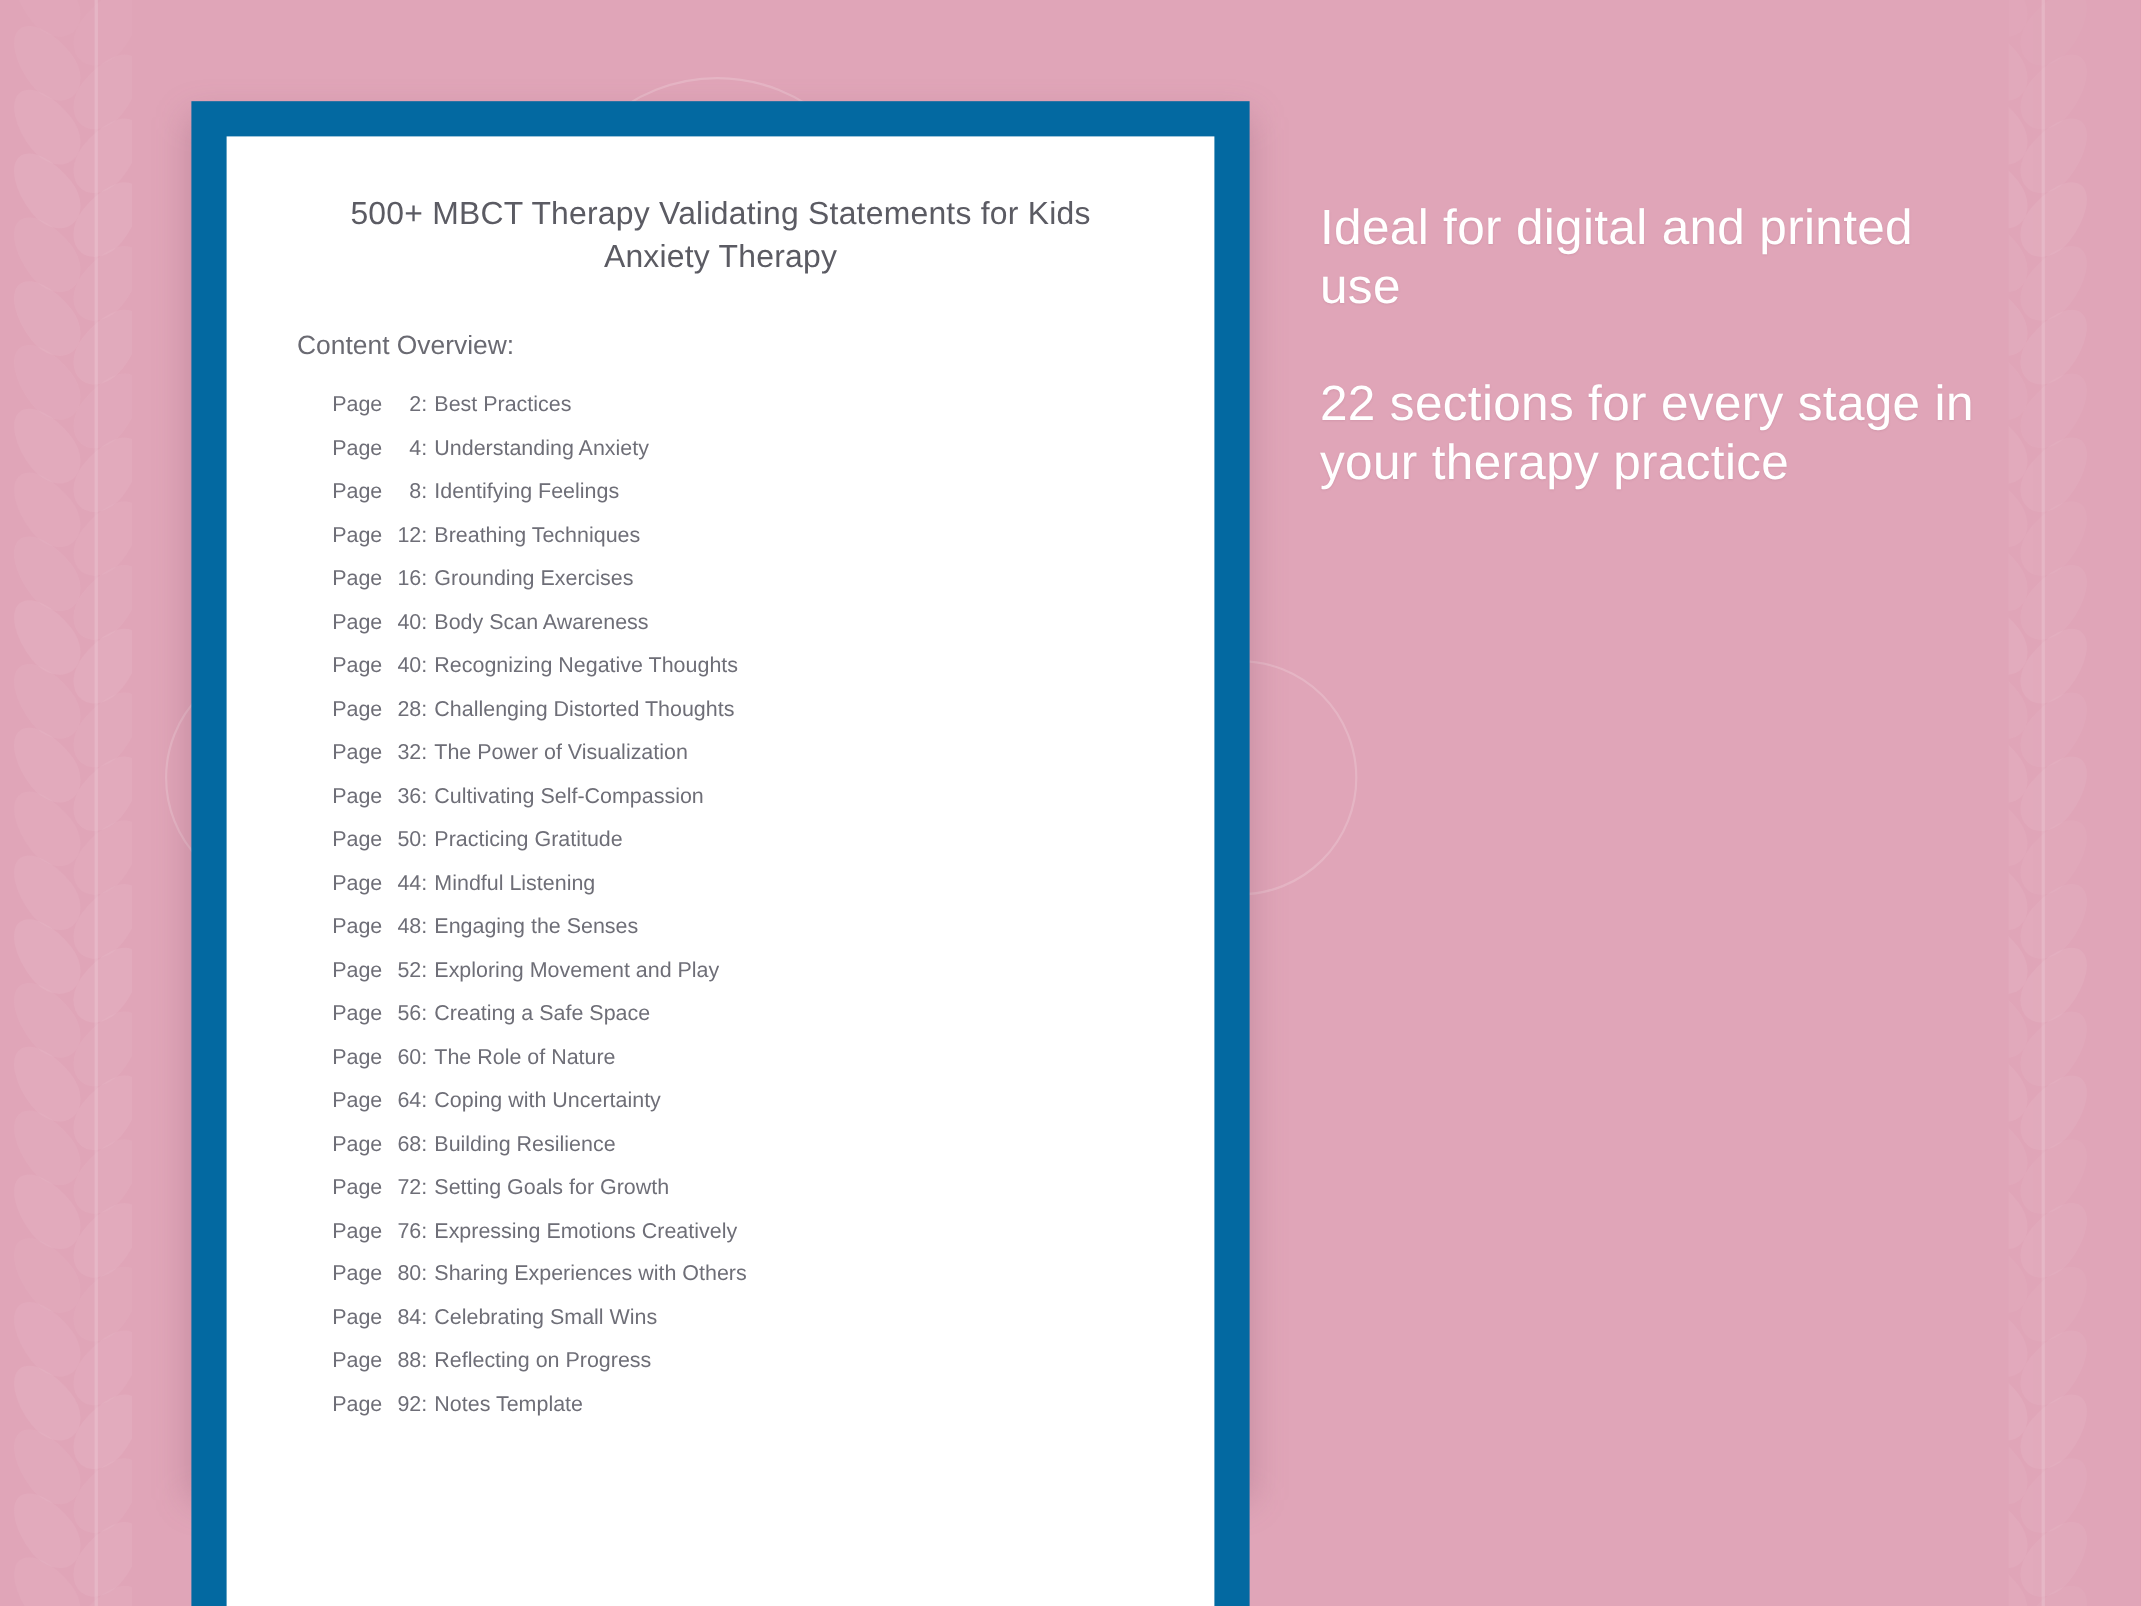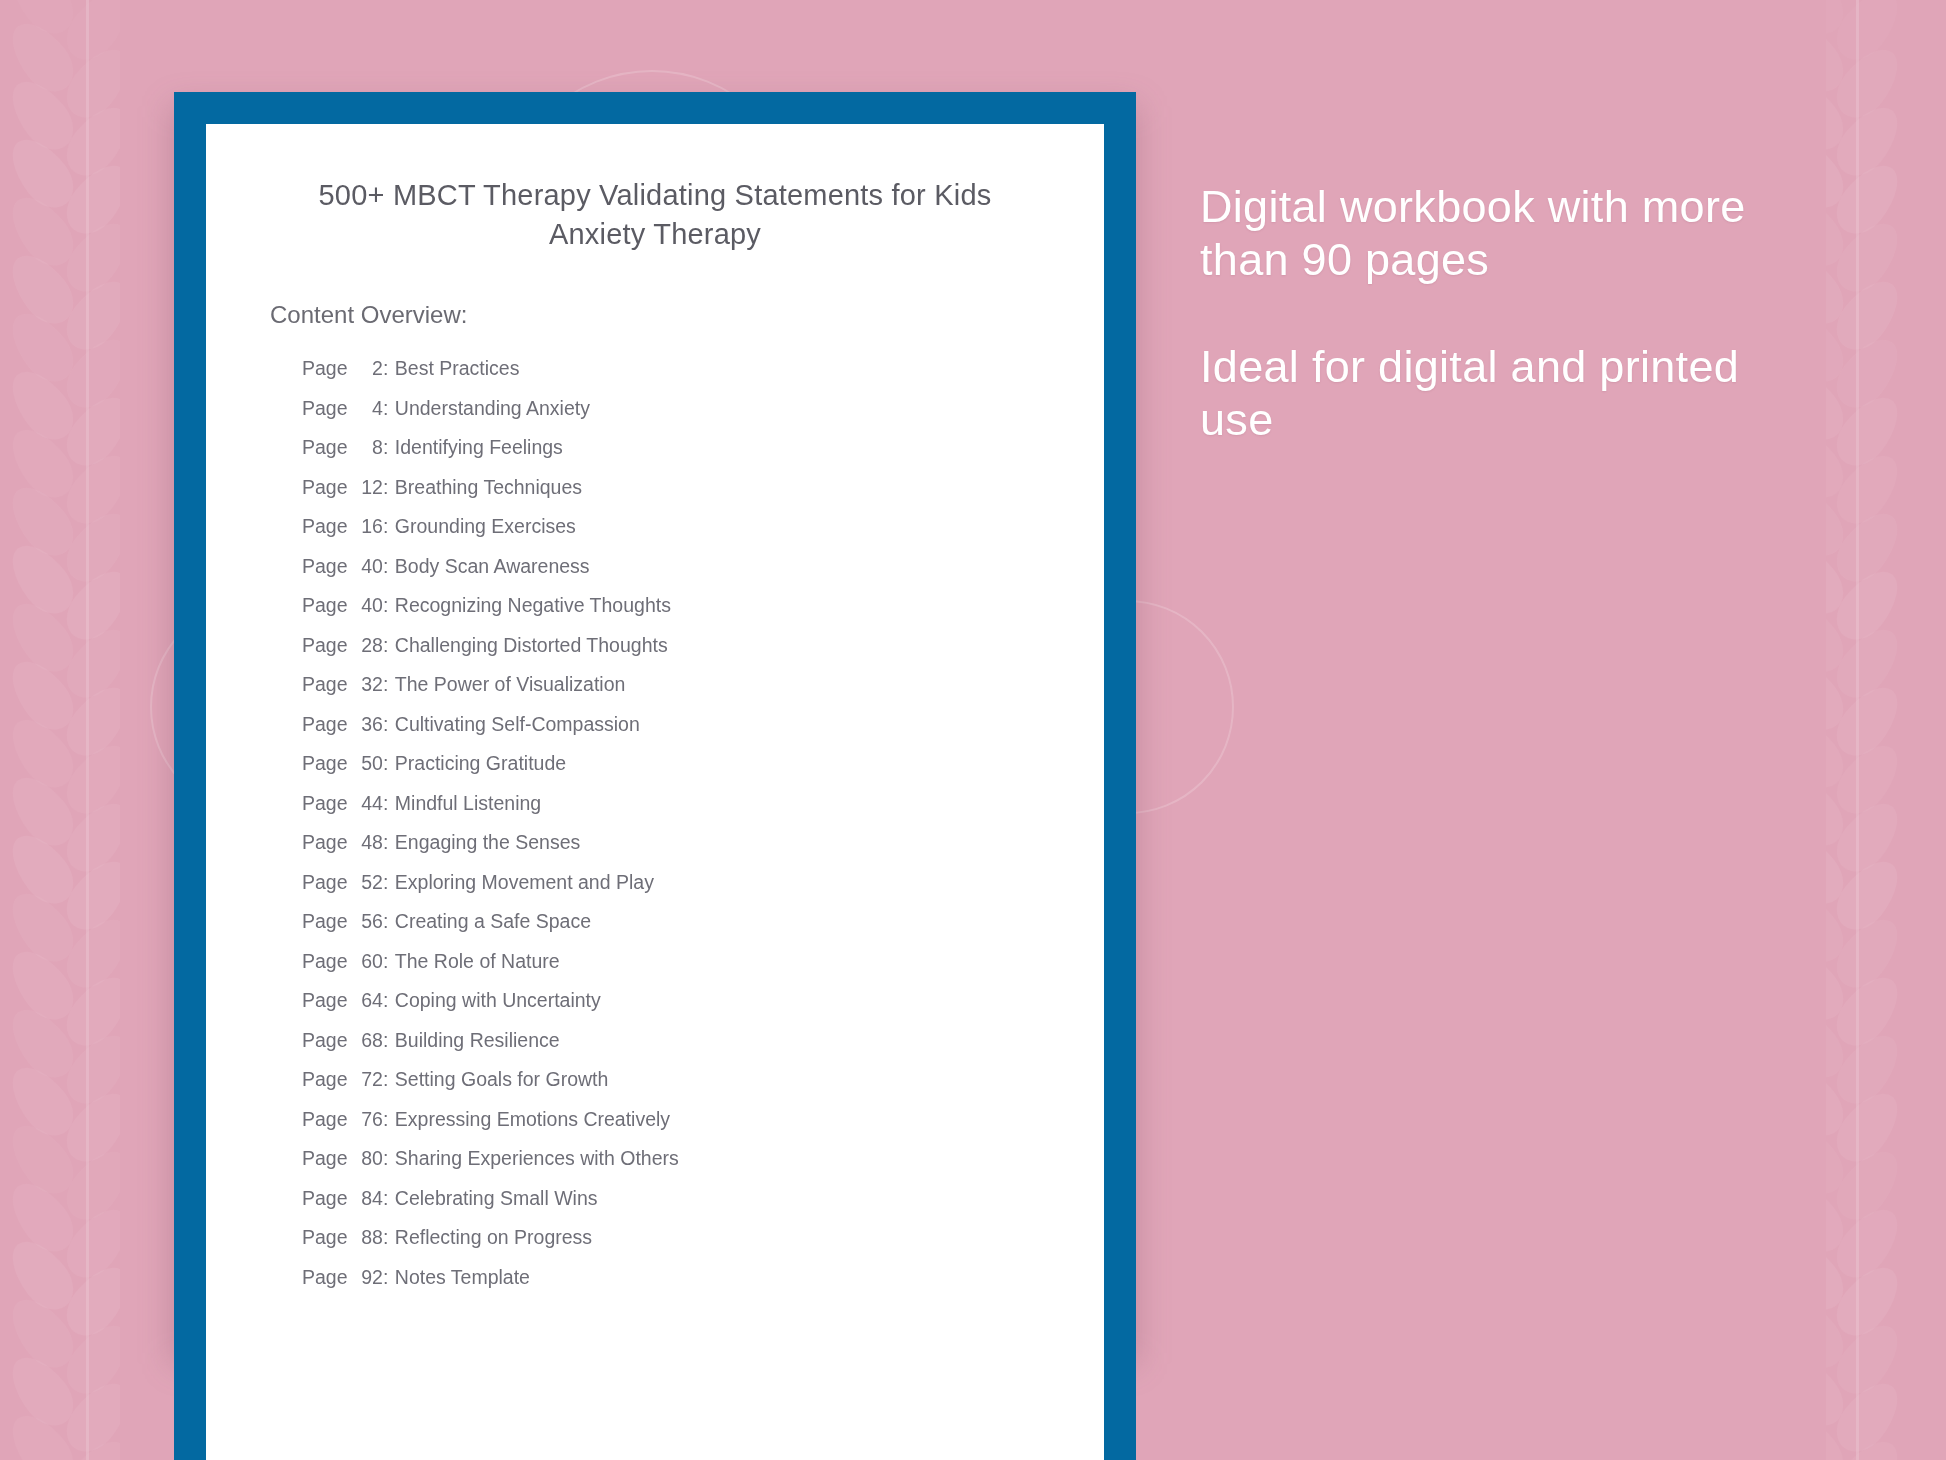--- a/index.html
+++ b/index.html
@@ -362,15 +362,15 @@
         </li>
         <li class="toc-item">
           <span class="toc-page"><span>Page</span> <span class="num">92</span>:</span>
           <span class="toc-label">&nbsp;&nbsp;Notes Template</span>
         </li>
       </ul>
   </div>
 </div>
 
 <div class="marketing" id="marketing-col">
-    <div class="m-block">Digital workbook with more than 90 pages</div>
     <div class="m-block">Ideal for digital and printed use</div>
+    <div class="m-block">22 sections for every stage in your therapy practice</div>
   </div>
 
 </body></html>

